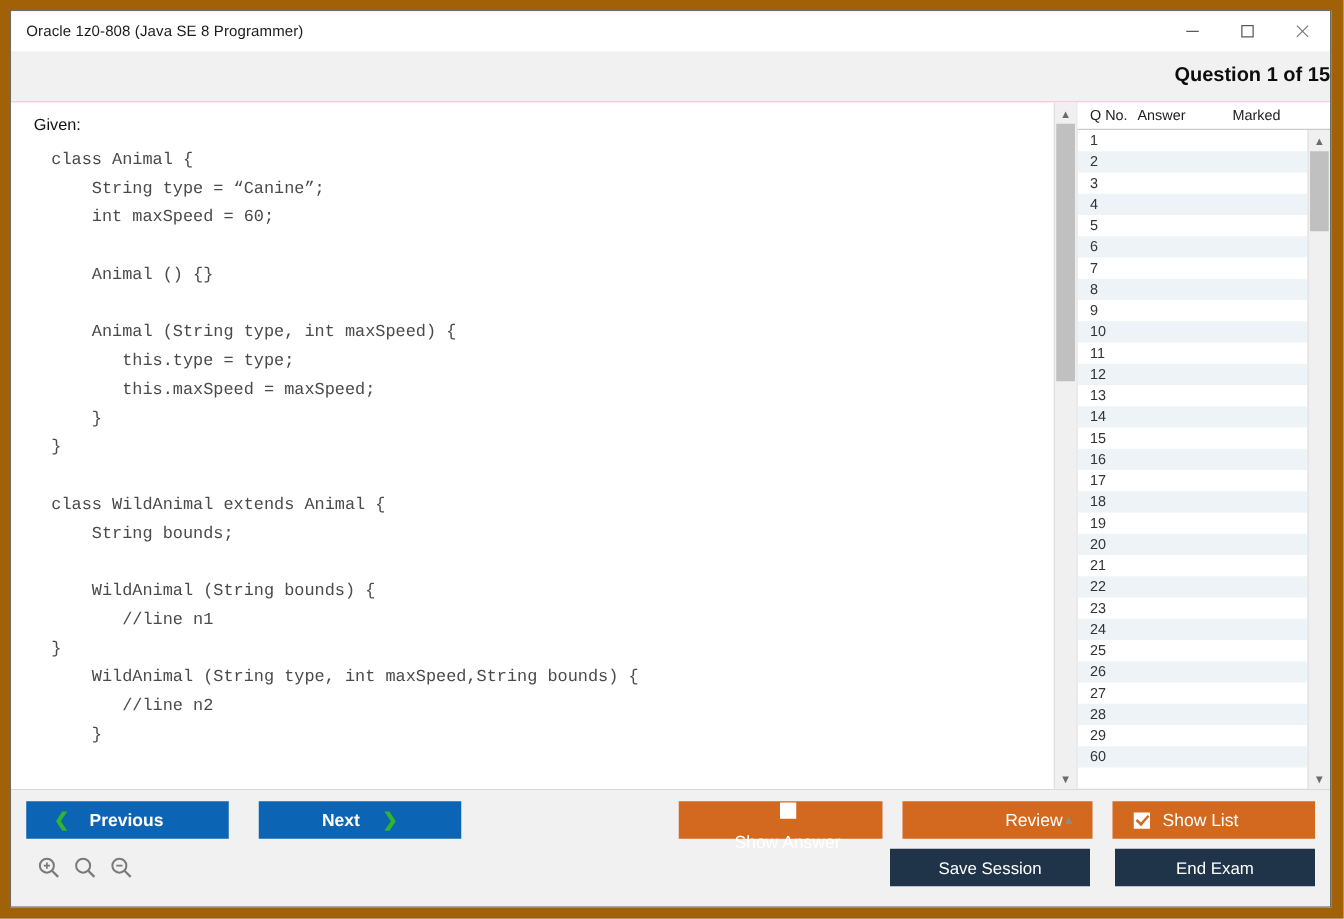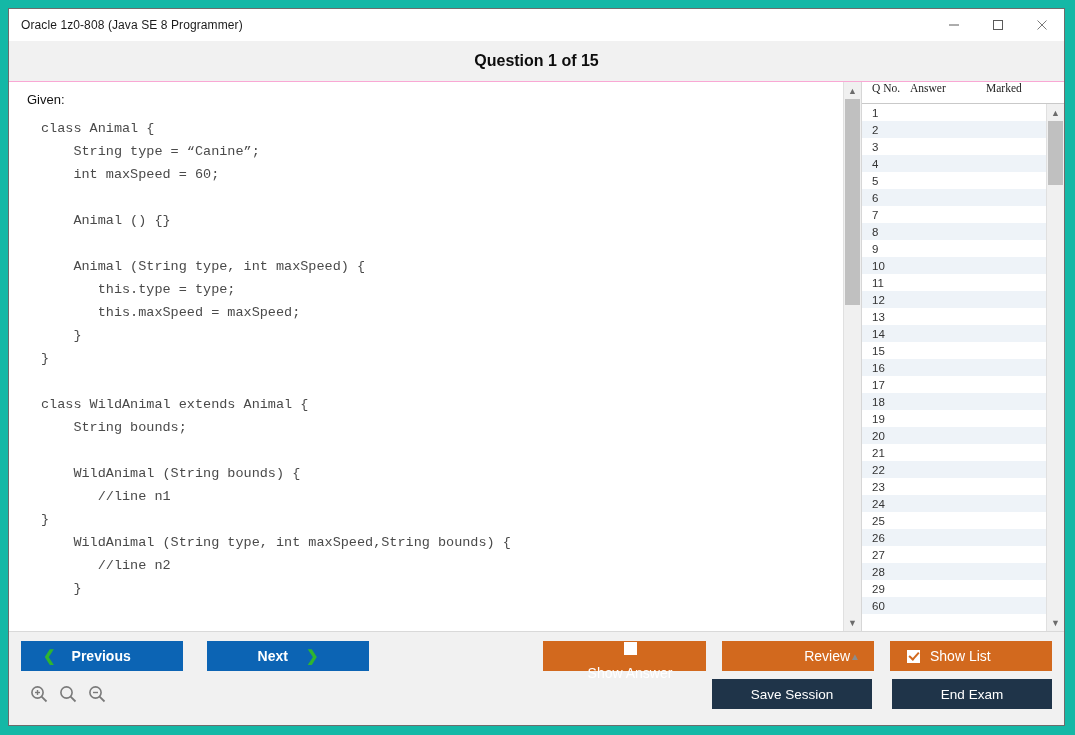--- a/index.html
+++ b/index.html
@@ -6,21 +6,21 @@
     margin: 0;
     padding: 0;
     background: #d8d8d4;
     font-family: "Liberation Sans", sans-serif;
   }
   #app {
     position: relative;
     width: 1075px;
     height: 735px;
     overflow: hidden;
-    background: #14b8a6;
+    background: #a16207;
   }
 
   
   .window {
     position: absolute;
     left: 8px;
     top: 8px;
     width: 1057px;
     height: 718px;
     background: #ffffff;
@@ -99,21 +99,21 @@
     width: 4px;
     height: 8px;
     border: solid #d2691e;
     border-width: 0 2px 2px 0;
     transform: rotate(42deg);
   }
   .question-title {
     position: absolute;
     left: 0;
     right: 0;
-    text-align: center;
+    text-align: right;
     font-size: 16px;
     font-weight: bold;
     color: #0d0d0d;
     pointer-events: none;
   }
 
   
   .middle {
     flex: 1 1 auto;
     display: flex;
@@ -186,27 +186,26 @@
     background: #ffffff;
     border-left: 1px solid #d6d6d6;
     display: flex;
     flex-direction: column;
     box-sizing: border-box;
   }
   .list-head {
     display: flex;
     height: 22px;
     min-height: 22px;
-    align-items: flex-start;
+    align-items: center;
     font-size: 11.5px;
     color: #222;
     background: #ffffff;
     border-bottom: 1px solid #c9c9c9;
     box-sizing: border-box;
-    font-family: Liberation Serif, serif;
   }
   .col-q { width: 48px; padding-left: 10px; box-sizing: border-box; }
   .col-a { width: 76px; text-align: left; box-sizing: border-box; }
   .col-m { flex: 1 1 auto; text-align: left; box-sizing: border-box; }
   .list-body-wrap {
     flex: 1 1 auto;
     display: flex;
     min-height: 0;
   }
   .list-rows {

